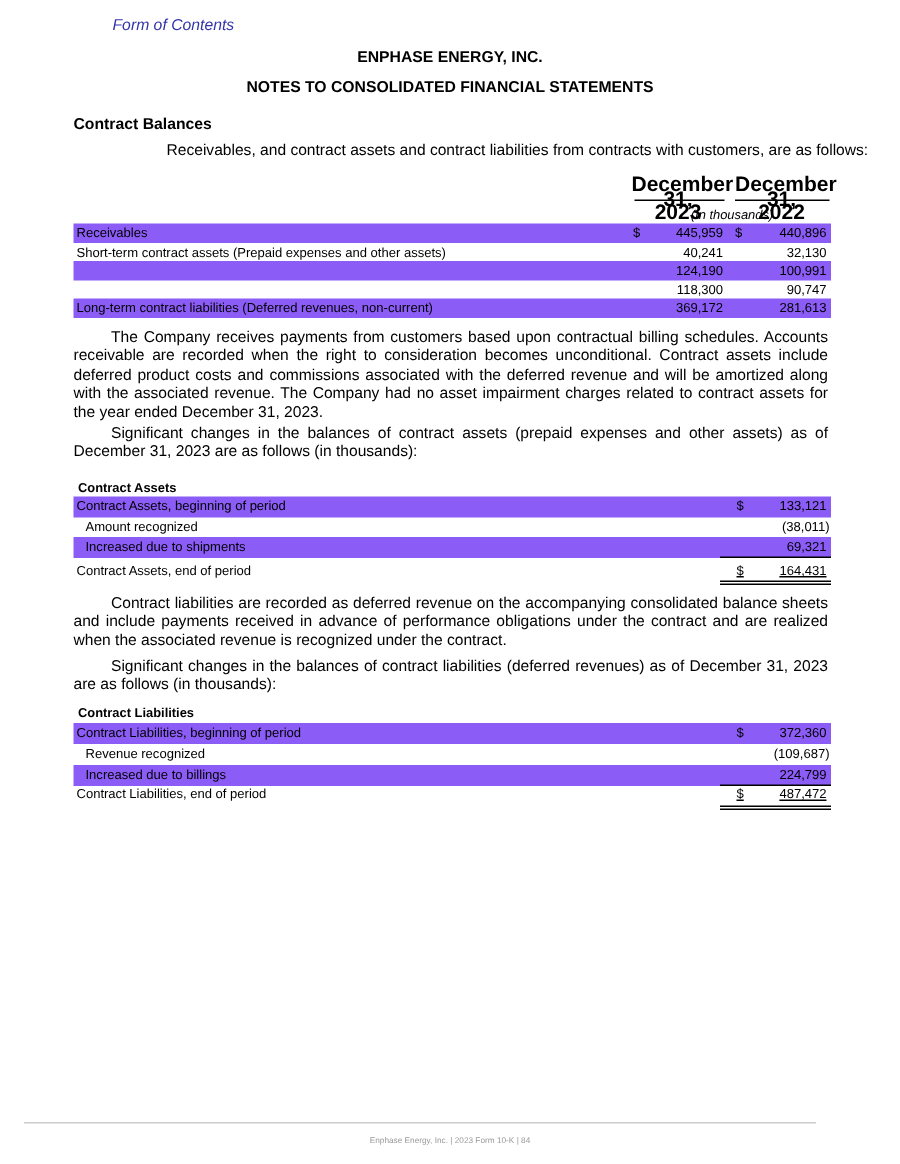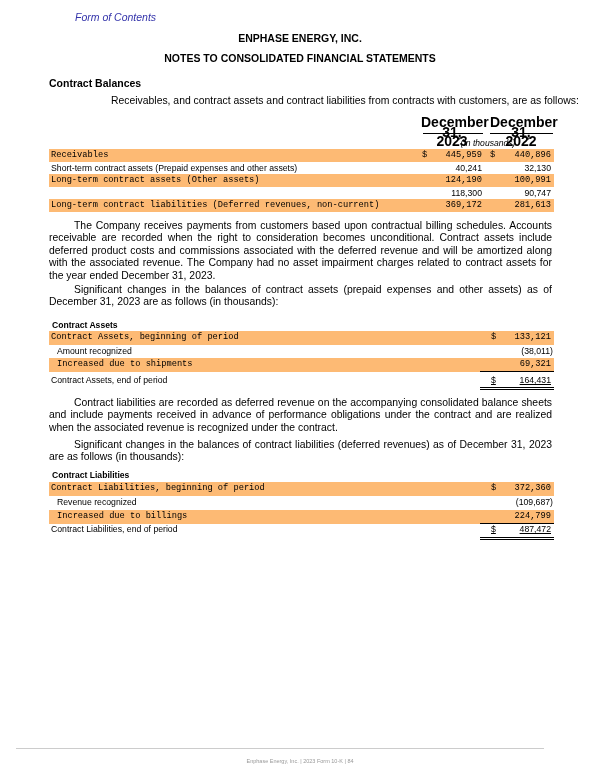--- a/index.html
+++ b/index.html
@@ -14,21 +14,21 @@
     .section-title { left: 49px; top: 77px; font-weight: bold; font-size: 10.5px; }
     .para { left: 49px; width: 503px; font-size: 10.4px; line-height: 12.4px; text-align: justify; }
     .para .indent { display: inline-block; width: 25px; }
     .intro { left: 74px; top: 95px; font-size: 10.4px; padding-left: 37px; }
 
     
     .colhead { font-weight: bold; font-size: 14px; text-align: center; line-height: 9.5px; }
     .colrule { height: 1px; background: #000; }
     .inthou { font-style: italic; font-size: 8.6px; text-align: center; }
     .row { left: 49px; width: 505px; height: 12.5px; font-size: 8.7px; line-height: 12.5px; }
-    .row.shade { background: #fdba74; font-family: Liberation Mono, monospace; }
+    .row.shade { background: #8b5cf6; }
     .row .lbl { position: absolute; left: 2px; }
     .row .lbl.sub { left: 8px; }
     .row .cur { position: absolute; }
     .row .val { position: absolute; text-align: right; }
 
     .tbl-title { left: 52px; font-weight: bold; font-size: 8.6px; }
     .rule { height: 1px; background: #000; }
     .rule2 { height: 1px; border-top: 1px solid #000; border-bottom: 1px solid #000; }
 
     .footer-line { left: 16px; top: 748px; width: 528px; height: 1px; background: #cccccc; }
@@ -62,21 +62,20 @@
   <span class="val" style="right:72px;">445,959</span>
   <span class="cur" style="left:441px;">$</span>
   <span class="val" style="right:3px;">440,896</span>
 </div>
 <div class="abs row" style="top:161.5px;">
   <span class="lbl">Short-term contract assets (Prepaid expenses and other assets)</span>
   <span class="val" style="right:72px;">40,241</span>
   <span class="val" style="right:3px;">32,130</span>
 </div>
 <div class="abs row shade" style="top:174px;">
-  <span class="lbl">Long-term contract assets (Other assets)</span>
   <span class="val" style="right:72px;">124,190</span>
   <span class="val" style="right:3px;">100,991</span>
 </div>
 <div class="abs row" style="top:186.5px;">
   <span class="val" style="right:72px;">118,300</span>
   <span class="val" style="right:3px;">90,747</span>
 </div>
 <div class="abs row shade" style="top:199px;">
   <span class="lbl">Long-term contract liabilities (Deferred revenues, non-current)</span>
   <span class="val" style="right:72px;">369,172</span>

